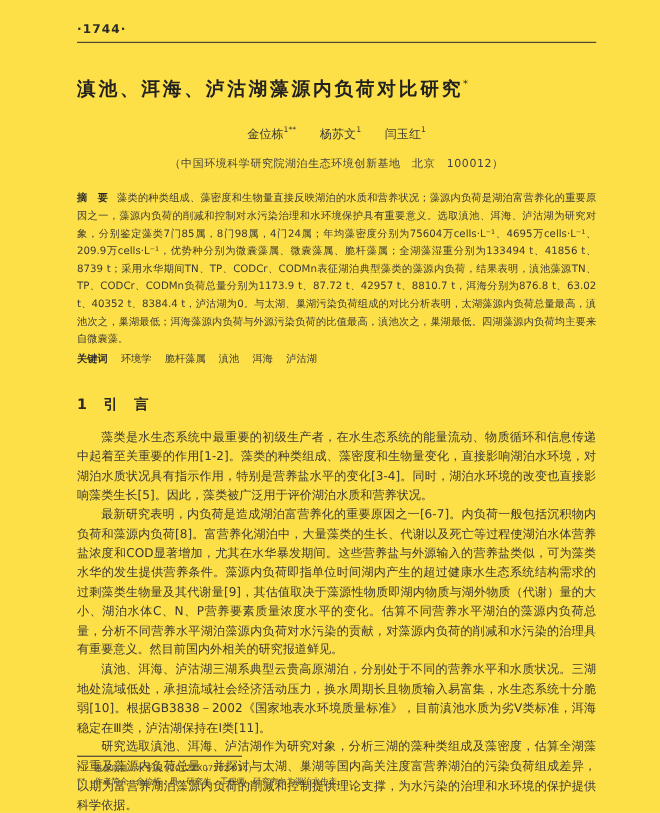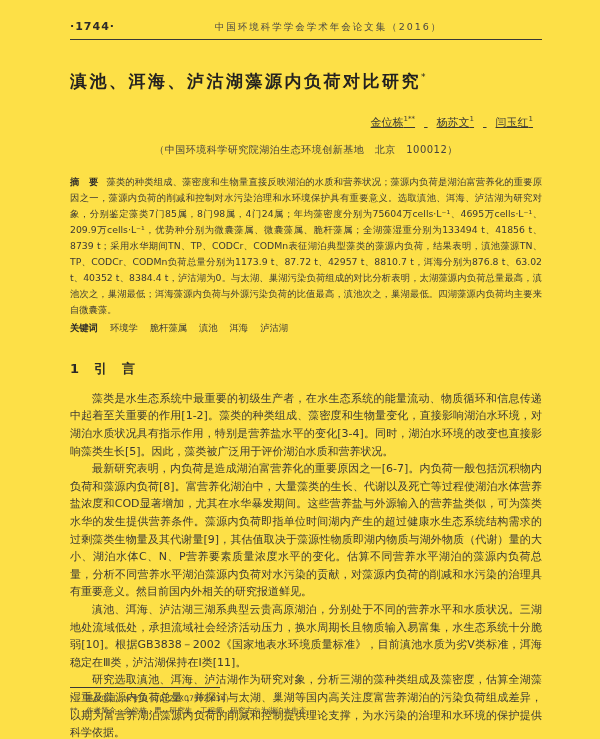--- a/index.html
+++ b/index.html
@@ -23,21 +23,21 @@
   }
   .page-num{ font-weight:bold;font-size:11px;letter-spacing:1px;color:#2d2b29; }
   .head-title{ flex:1;text-align:center;font-size:9.5px;letter-spacing:2px;color:#4a4744; }
 
   
   .paper-title{
     margin-top:30px;text-align:left;
     font-size:17px;font-weight:bold;letter-spacing:2.5px;color:#242220;
   }
   .paper-title sup{ font-size:9px;font-weight:normal; }
-  .authors{ margin-top:22px;text-align:right;font-size:11px;color:#3a3835;text-decoration:underline; }
+  .authors{ margin-top:22px;text-align:center;font-size:11px;color:#3a3835; }
   .author{ margin:0 9px;white-space:nowrap; }
   .author sup{ font-size:7px; }
   .affiliation{ margin-top:13px;text-align:center;font-size:10px;color:#45423f;letter-spacing:.5px; }
 
   
   .abstract{
     margin-top:17px;
     font-size:9.3px;line-height:1.72;
     text-align:justify;color:#3c3936;
   }
@@ -68,21 +68,20 @@
   .footnote .mk{ display:inline-block;width:16px; }
 </style>
 </head>
 <body>
 
 <div class="scan-page">
   <div class="content">
 
     <div class="running-head">
       <span class="page-num">·1744·</span>
-      <span class="head-title">中国环境科学学会学术年会论文集（2016）</span>
     </div>
 
     <h1 class="paper-title"><span>滇池、洱海、泸沽湖藻源内负荷对比研究</span><sup>*</sup></h1>
 
     <div class="authors">
       <span class="author"><span>金位栋</span><sup>1**</sup></span>
       <span class="author"><span>杨苏文</span><sup>1</sup></span>
       <span class="author"><span>闫玉红</span><sup>1</sup></span>
     </div>
 

